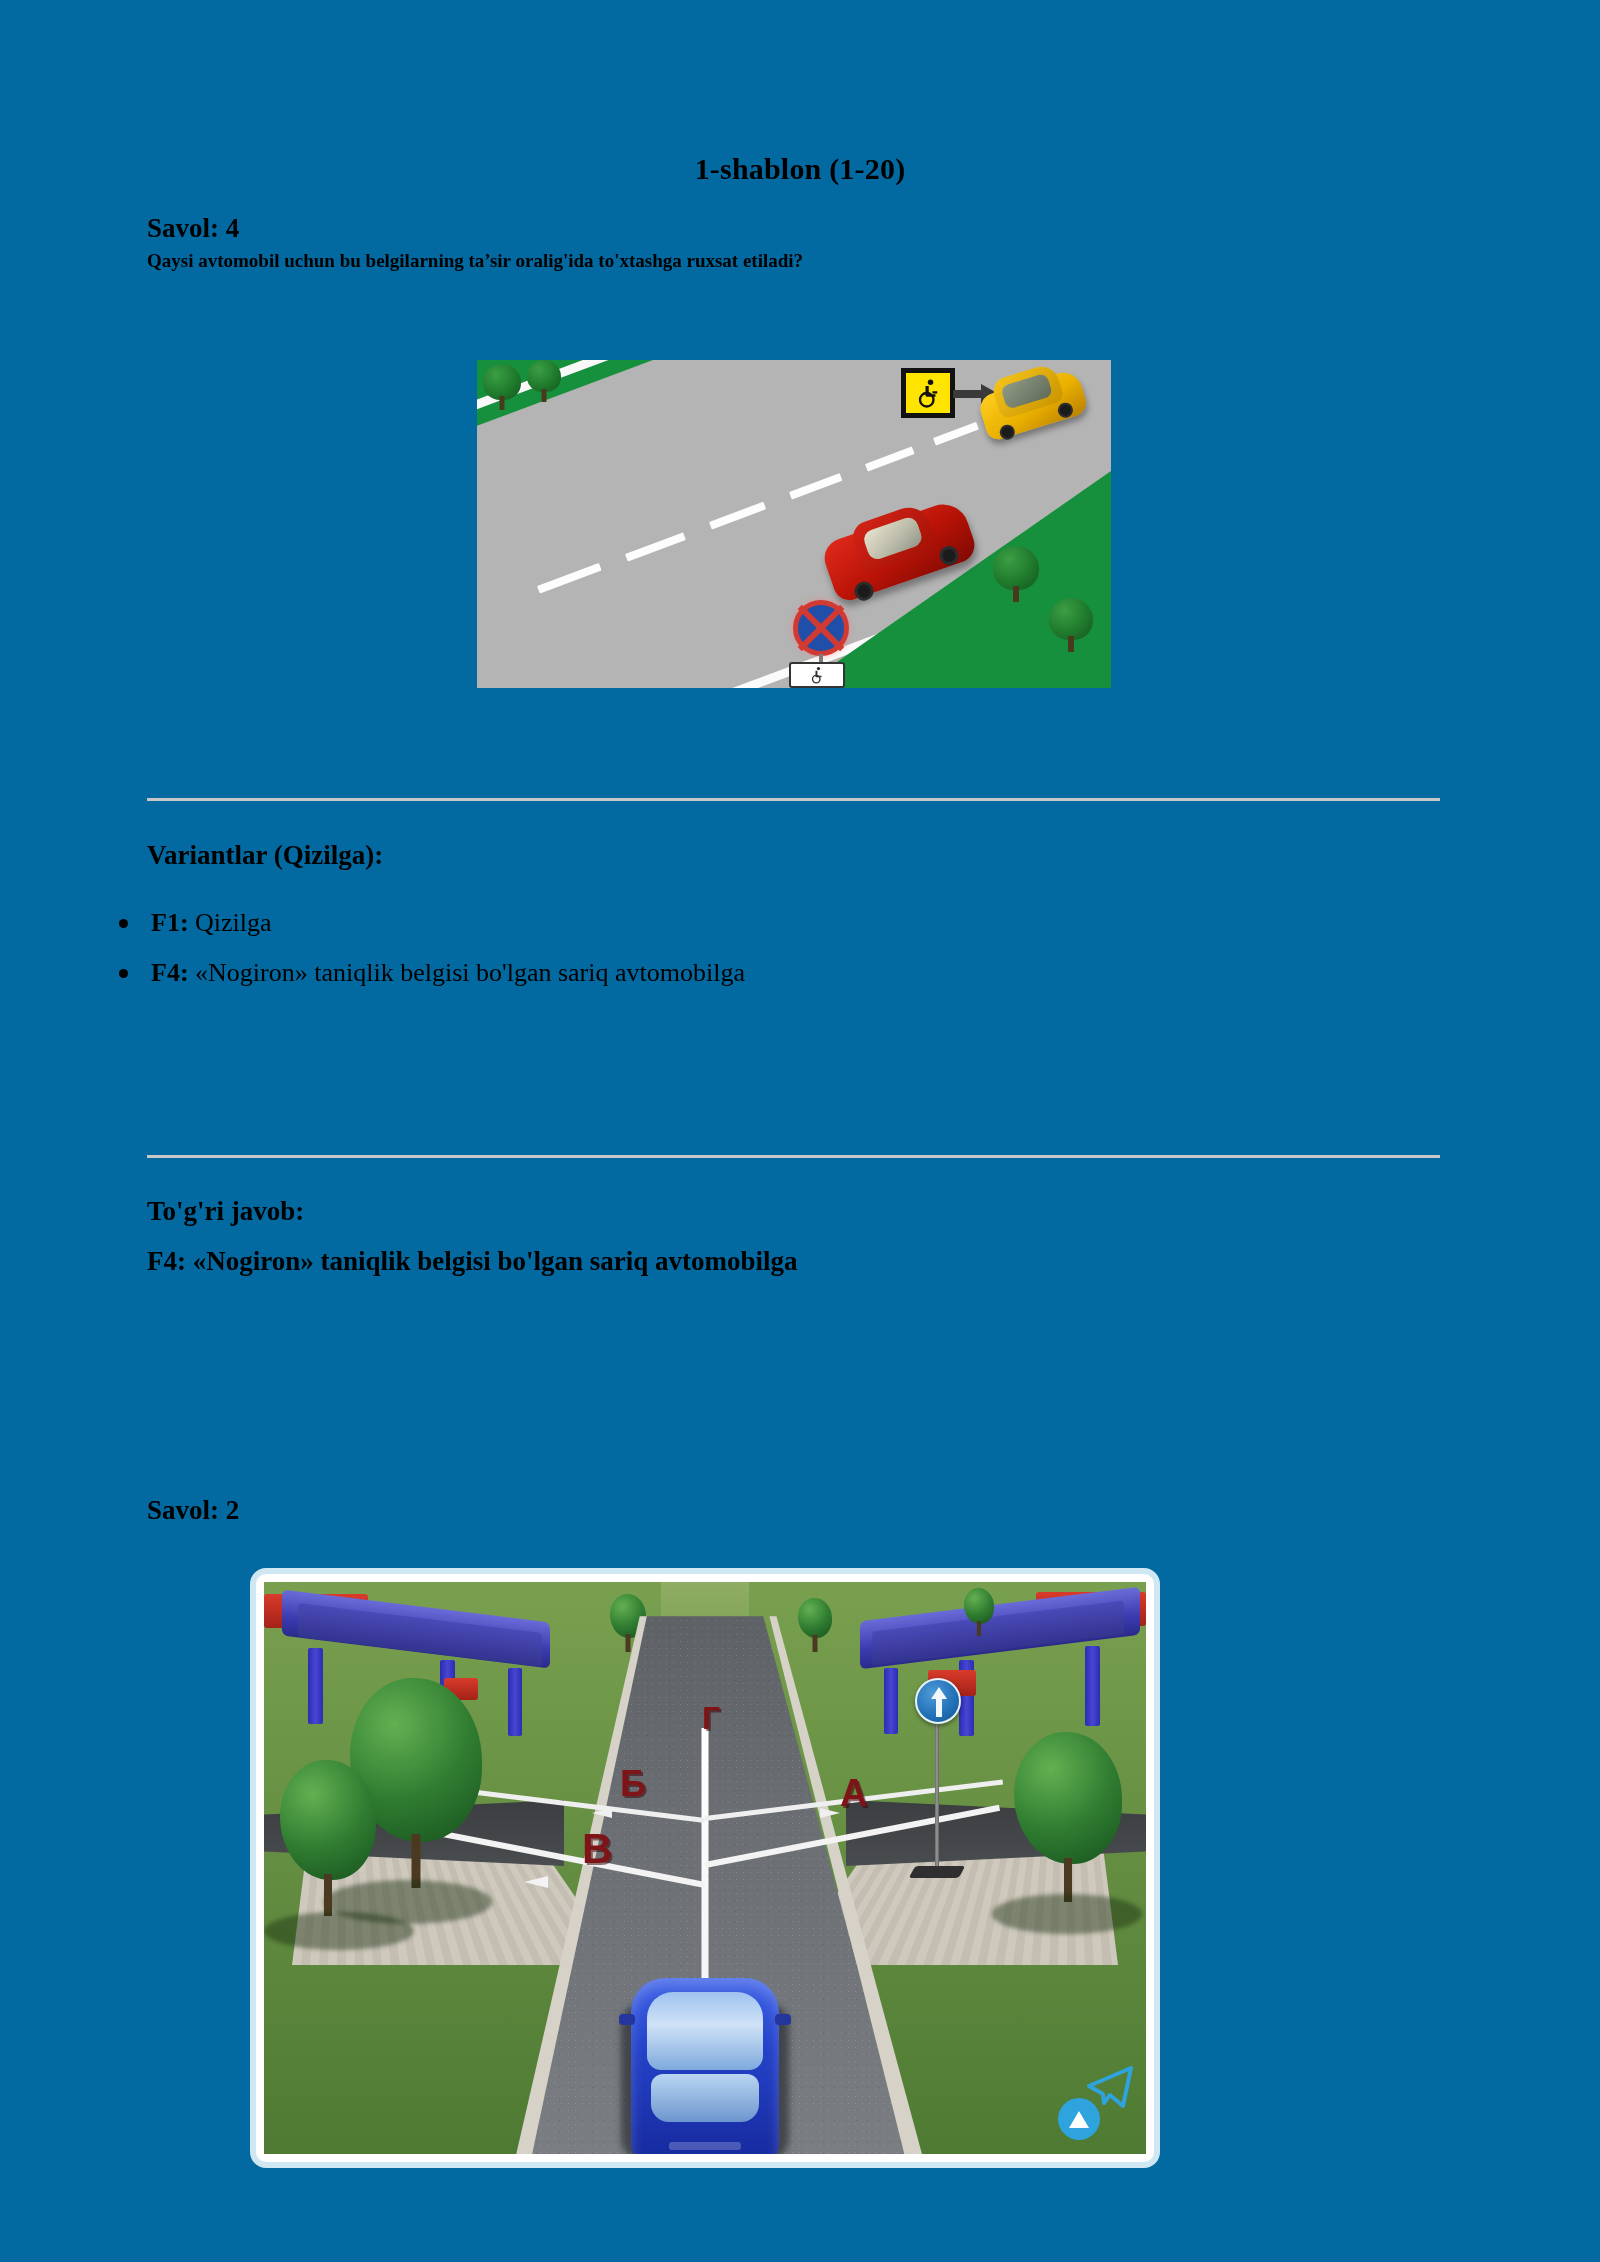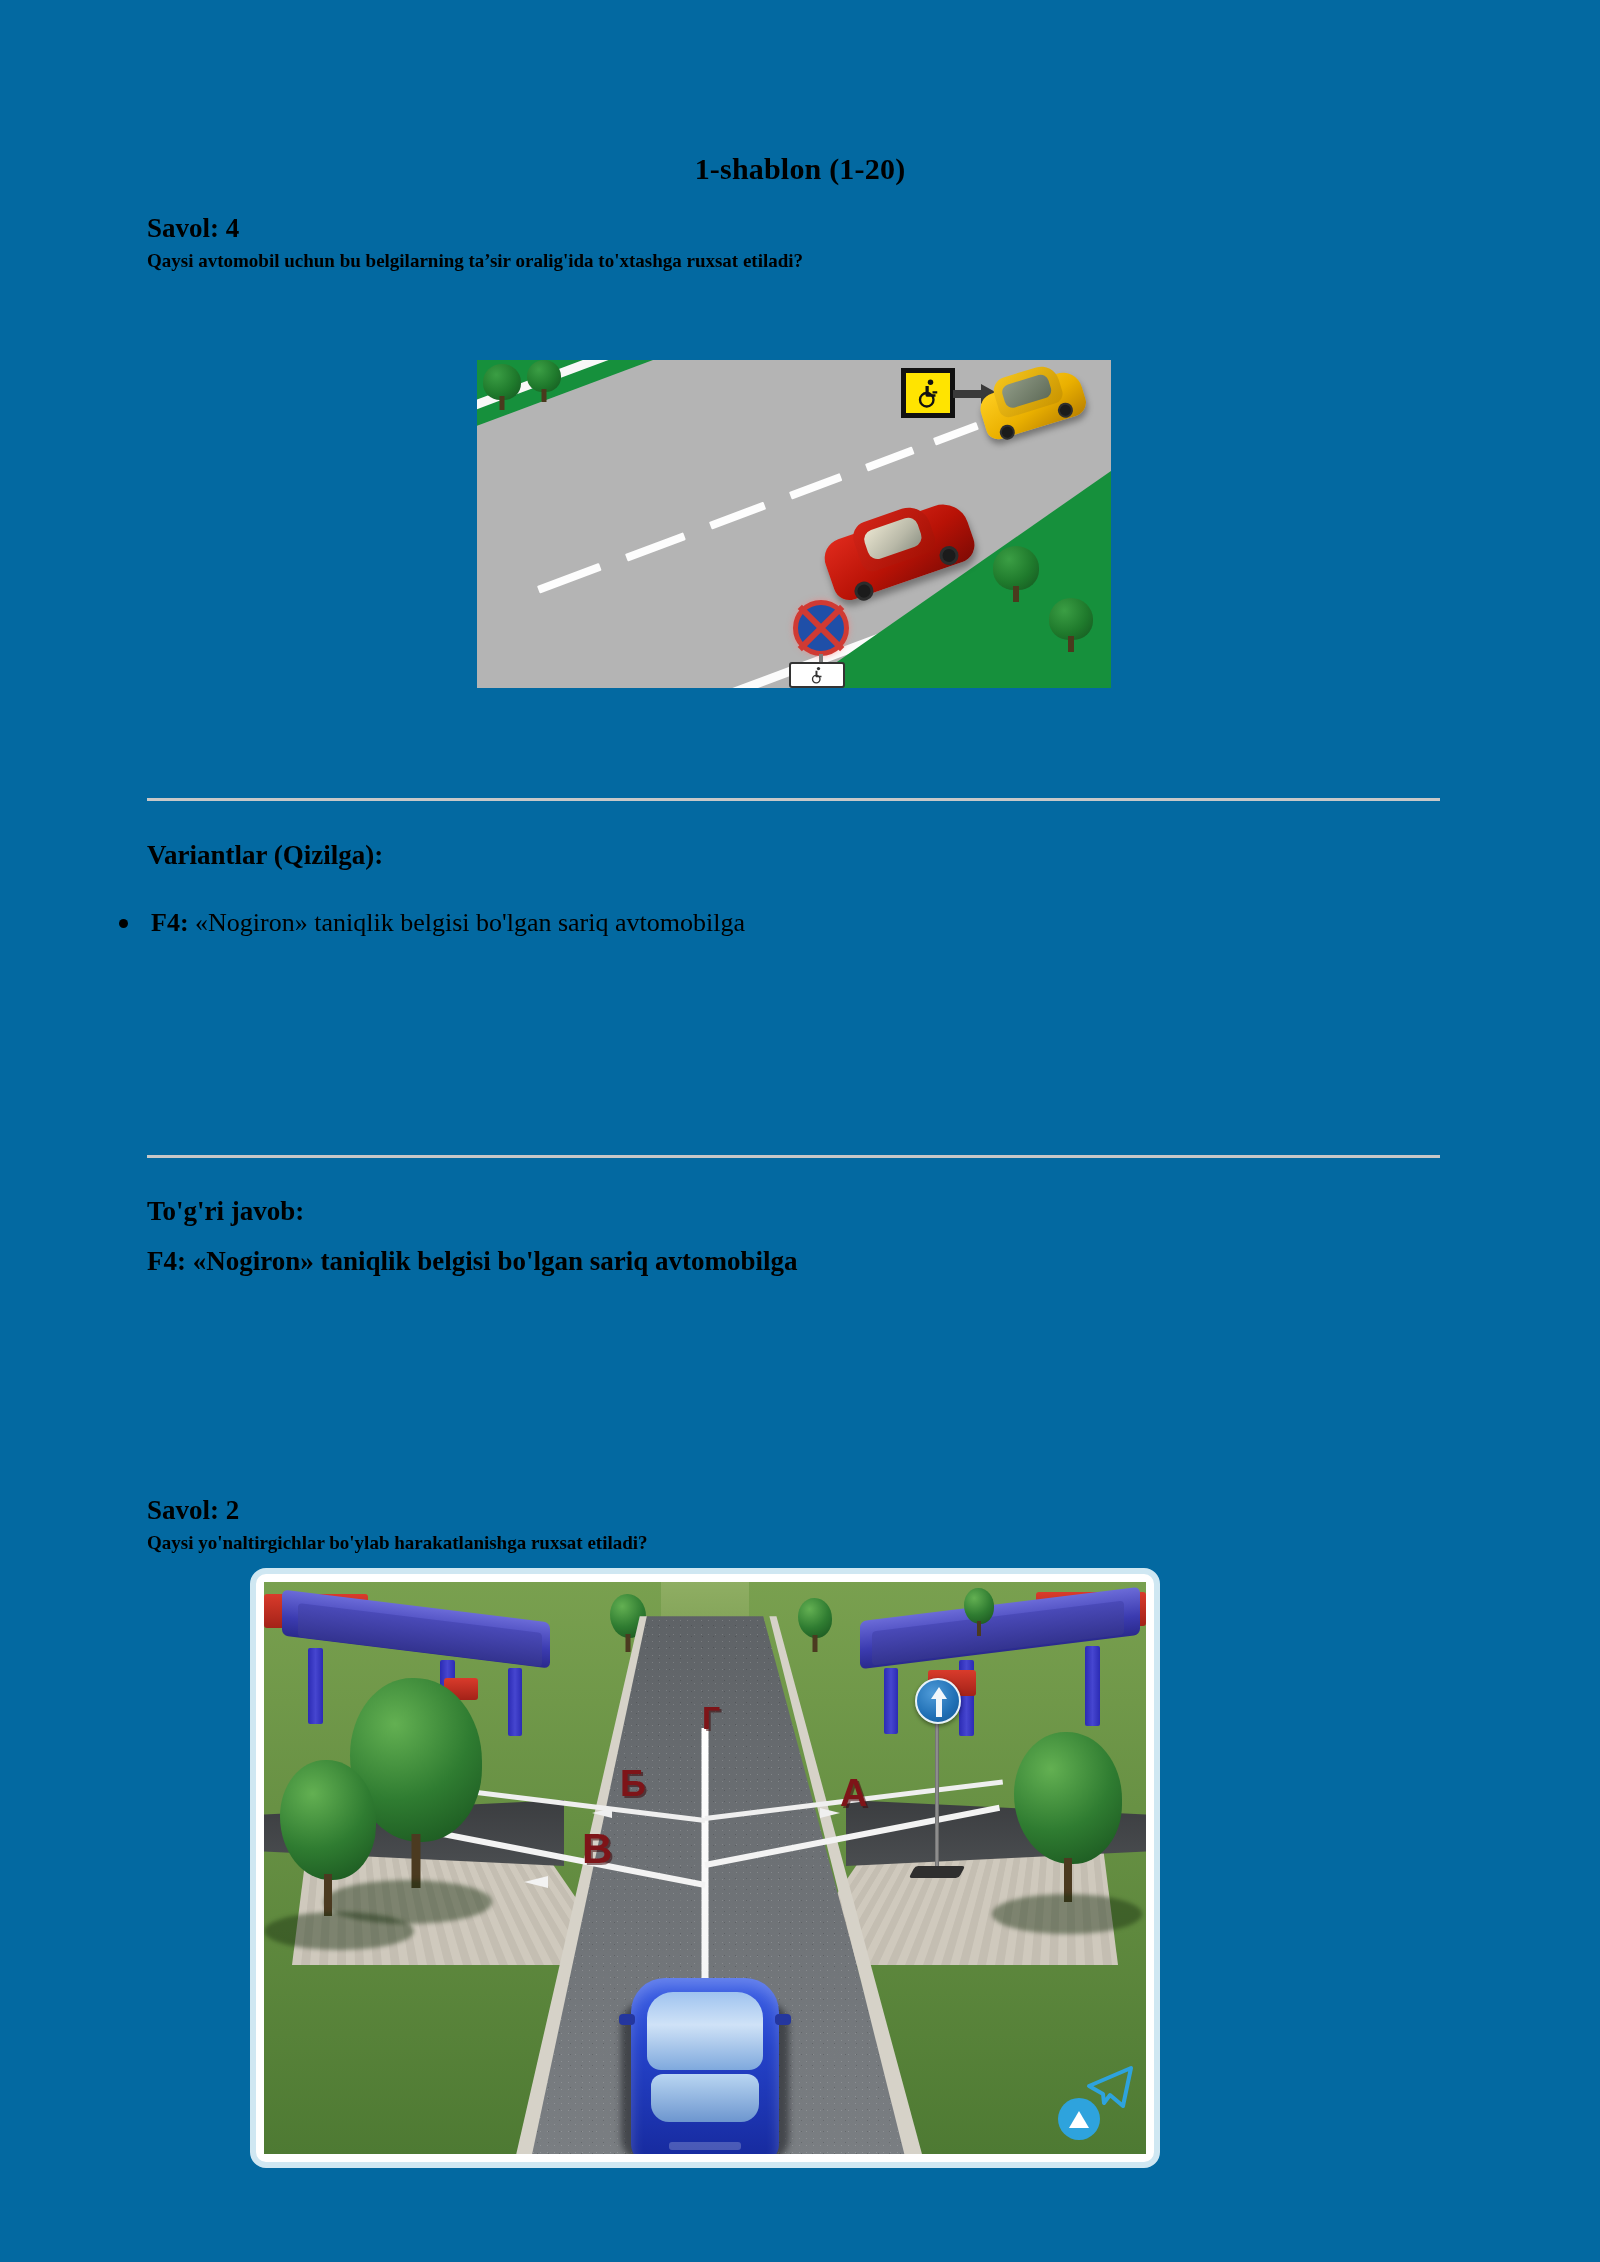--- a/index.html
+++ b/index.html
@@ -567,34 +567,37 @@
       </svg>
     </div>
   </div>
 
   <div class="rule" style="top:798px;"></div>
 
   <div class="section-head" style="top:840px;">Variantlar (Qizilga):</div>
 
   <ul class="options" style="top:898px;">
     <li>
+      <span class="opt-key">F1:</span>
+      <span class="opt-val">Qizilga</span>
+    </li>
+    <li>
       <span class="opt-key">F4:</span>
       <span class="opt-val">«Nogiron» taniqlik belgisi bo'lgan sariq avtomobilga</span>
     </li>
   </ul>
 
   <div class="rule" style="top:1155px;"></div>
 
   <div class="section-head" style="top:1196px;">To'g'ri javob:</div>
 
   <div class="answer-line" style="top:1246px;">F4: «Nogiron» taniqlik belgisi bo'lgan sariq avtomobilga</div>
 
   <div class="qnum" style="top:1495px;">Savol: 2</div>
 
-  <div class="qtext" style="top:1530px;">Qaysi yo'naltirgichlar bo'ylab harakatlanishga ruxsat etiladi?</div>
 
   <div class="fig2-frame">
     <div class="fig2">
 
       <div class="f2-far"></div>
       <div class="f2-grass-l"></div>
       <div class="f2-grass-r"></div>
 
       <div class="f2-plaza-l"></div>
       <div class="f2-plaza-r"></div>

